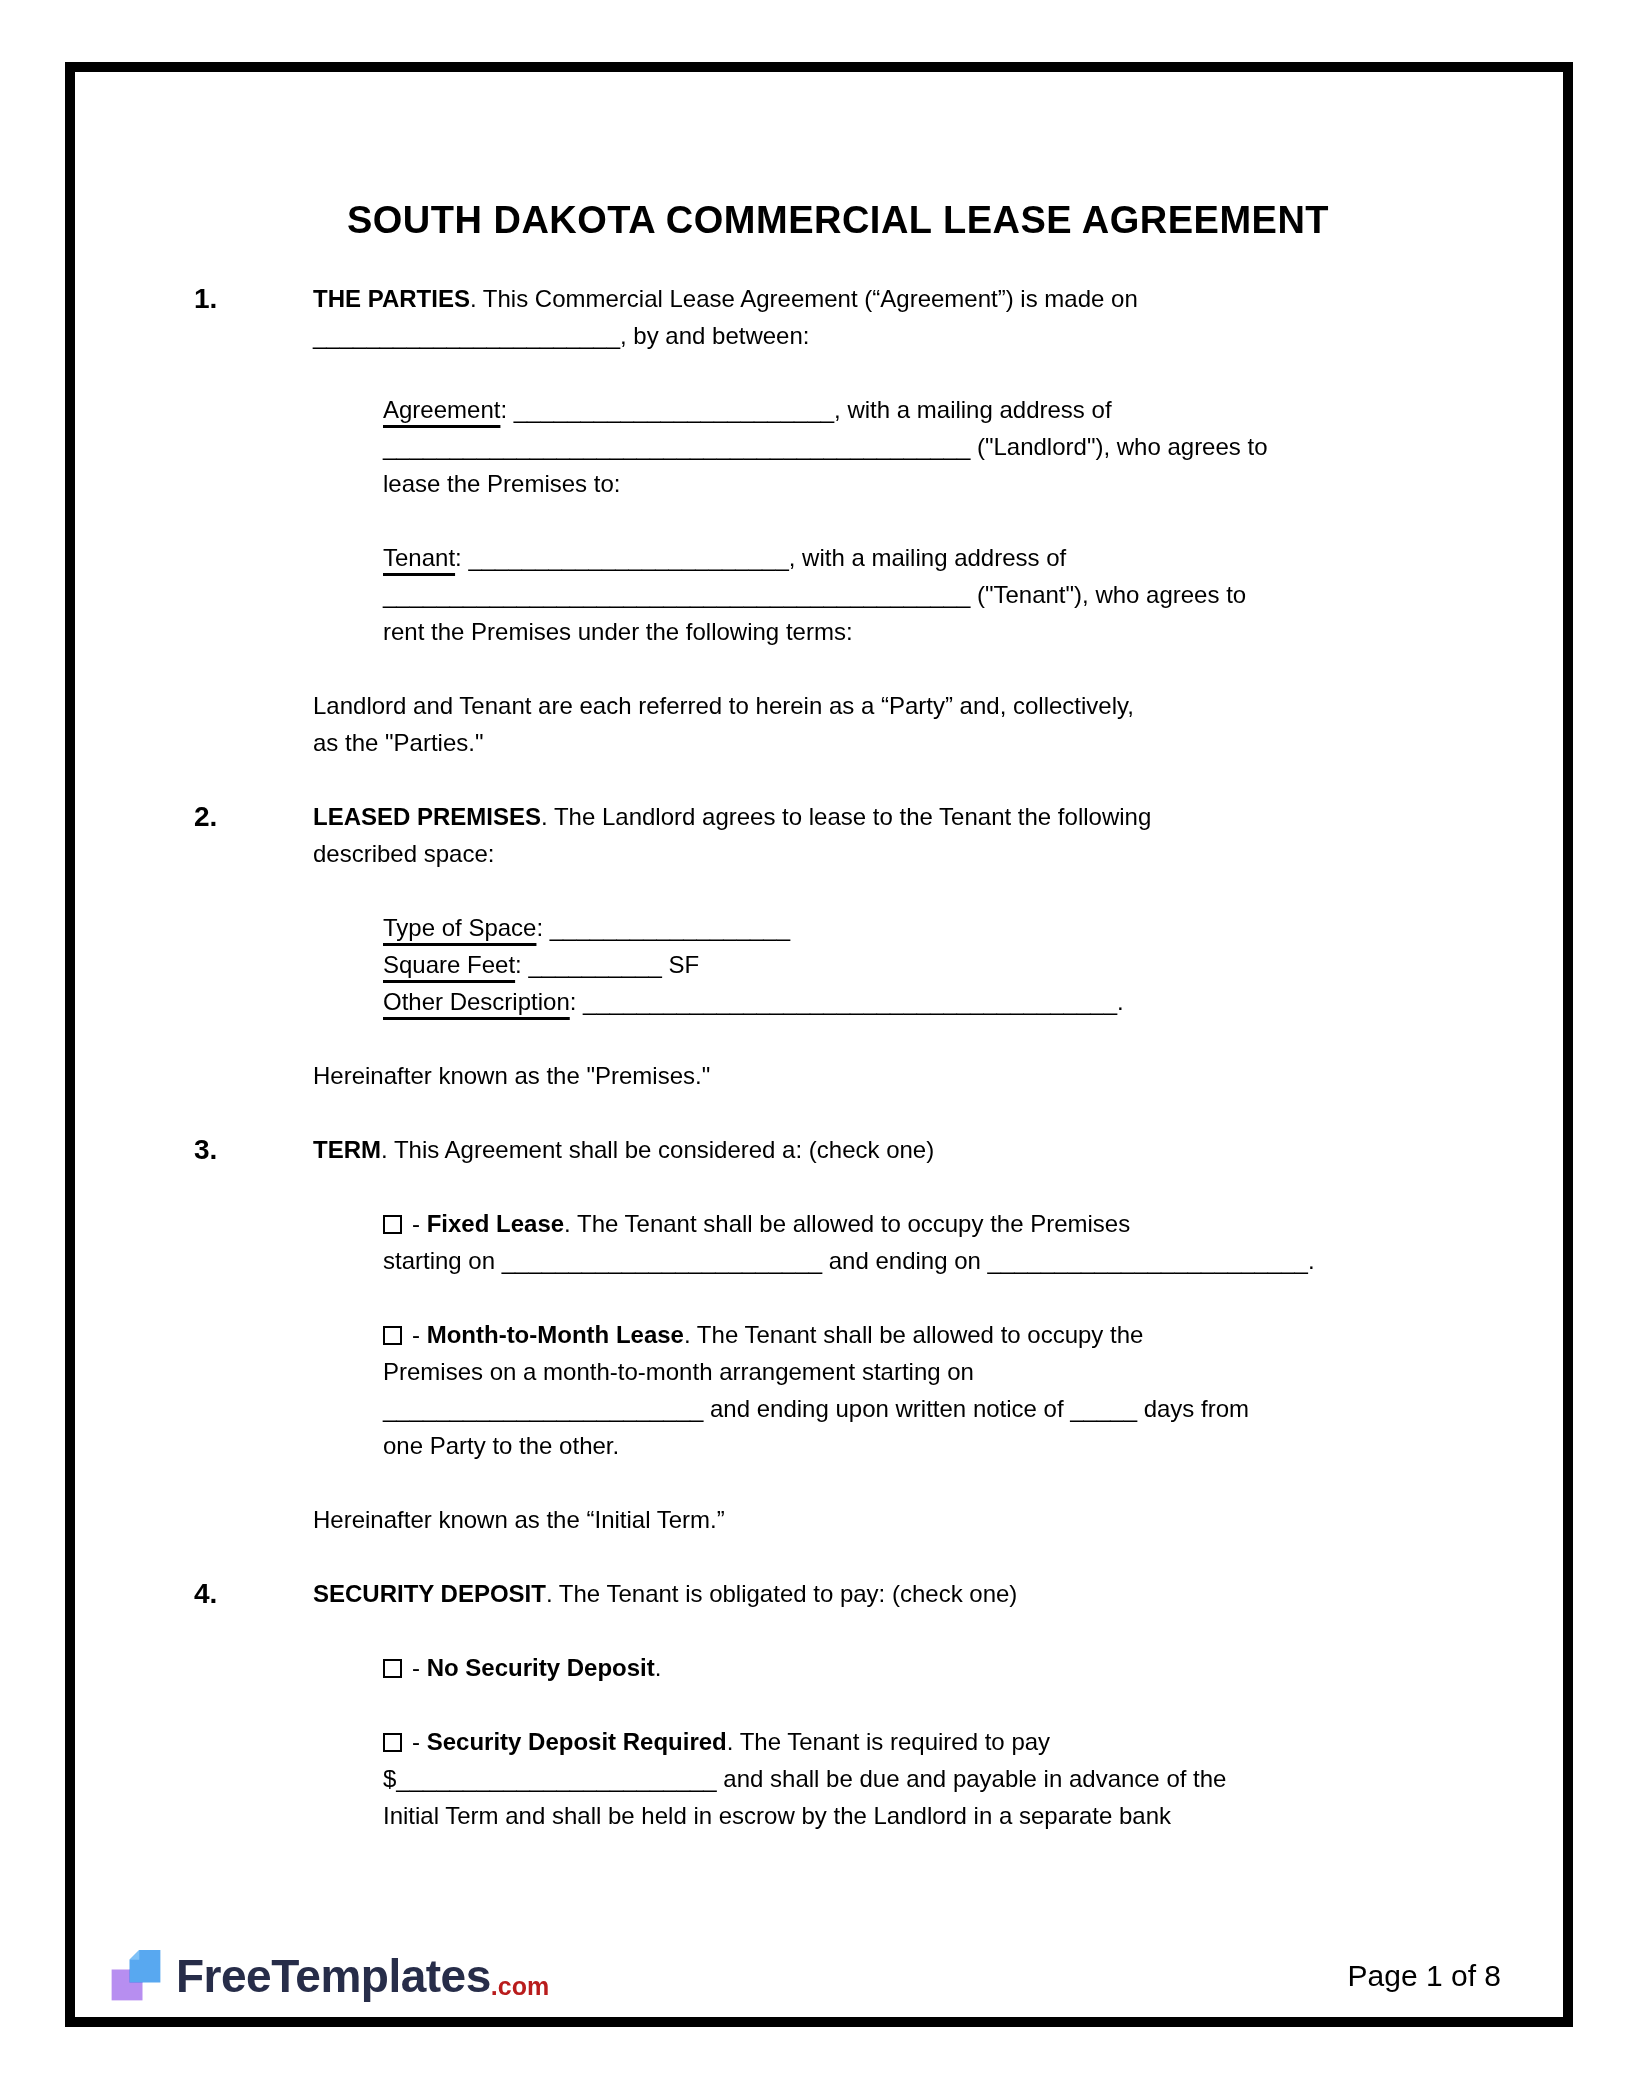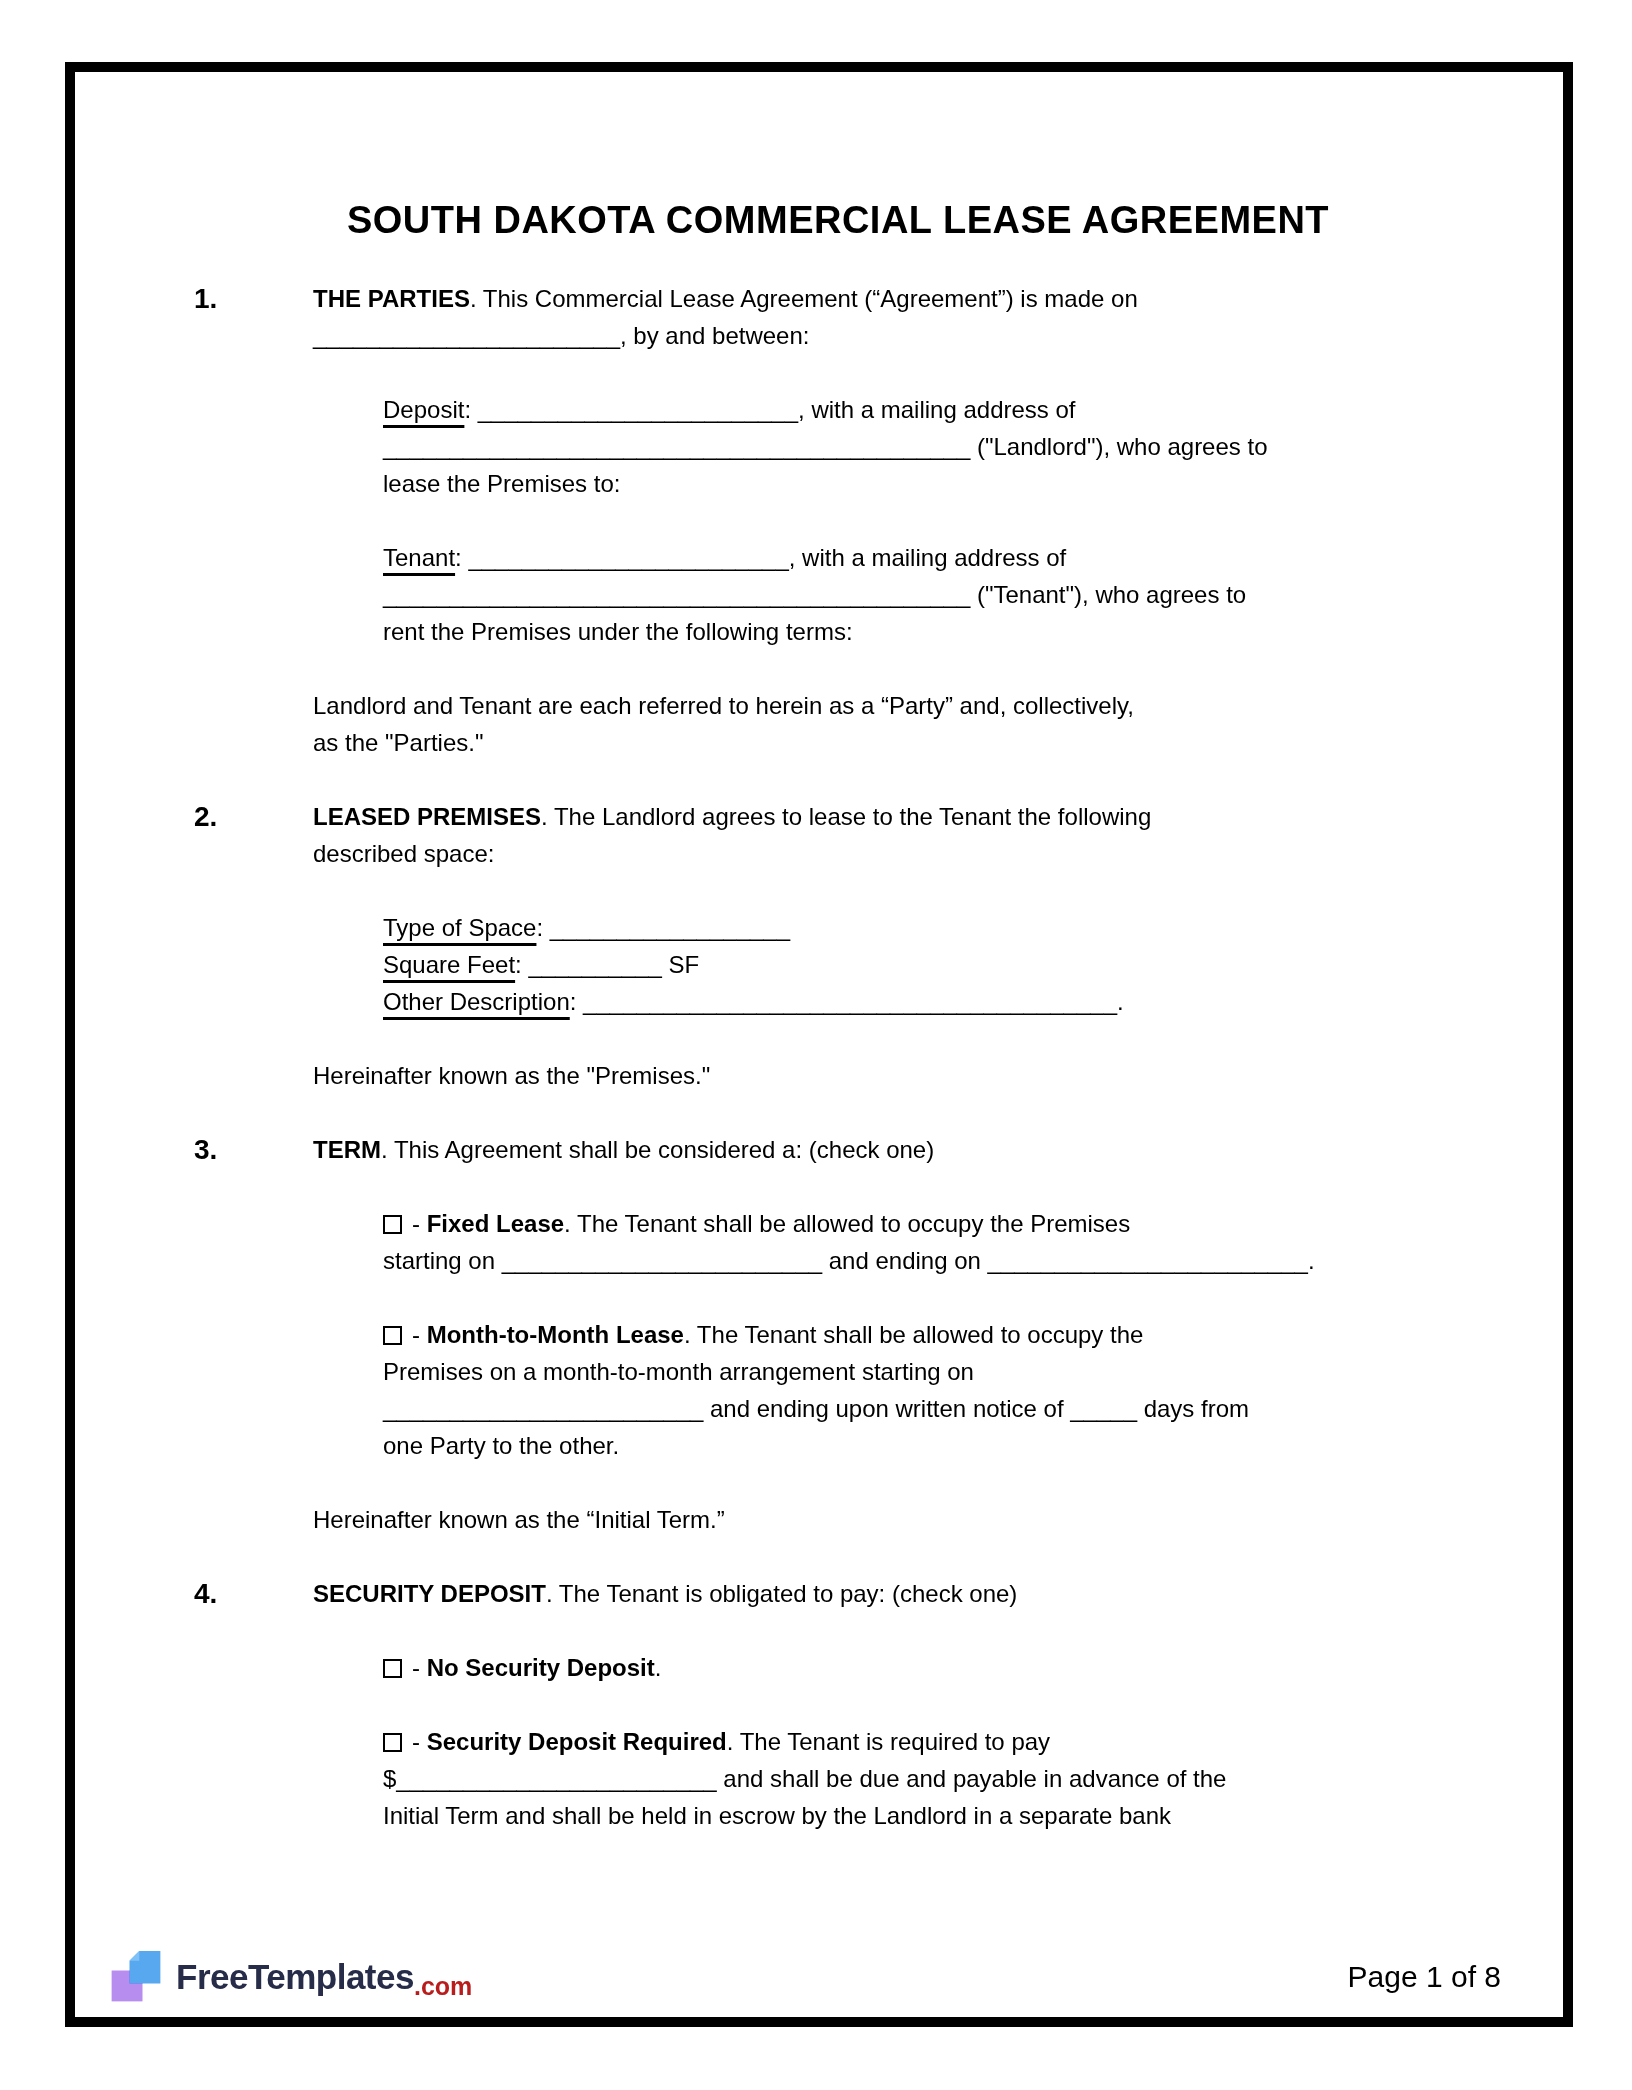--- a/index.html
+++ b/index.html
@@ -49,21 +49,21 @@
     box-sizing: border-box;
   }
   .footer {
     position: absolute;
     left: 35px; right: 62px; bottom: 14px;
     display: flex; align-items: center; justify-content: space-between;
   }
   .brand { display: flex; align-items: center; }
   .brand svg { margin-right: 14px; }
   .bname {
-    font-size: 35px; font-weight: bold; color: #272d49; letter-spacing: -0.5px;
+    font-size: 46px; font-weight: bold; color: #272d49; letter-spacing: -0.5px;
   }
   .btld {
     font-size: 25px; font-weight: bold; color: #b91c1c; align-self: flex-end;
     padding-bottom: 2px;
   }
   .pageno { font-size: 30px; color: #000; }
 </style>
 </head>
 <body>
 
@@ -72,21 +72,21 @@
 
     <div class="title">SOUTH DAKOTA COMMERCIAL LEASE AGREEMENT</div>
 
     <div class="item">
       <div class="num">1.</div>
       <div class="body">
         <div class="line"><b>THE PARTIES</b><span>. This Commercial Lease Agreement (“Agreement”) is made on</span></div>
         <div class="line">_______________________, by and between:</div>
 
         <div class="para ind">
-          <div class="line"><span class="ul">Deposit</span><span>: ________________________, with a mailing address of</span></div>
+          <div class="line"><span class="ul">Agreement</span><span>: ________________________, with a mailing address of</span></div>
           <div class="line">____________________________________________ ("Landlord"), who agrees to</div>
           <div class="line">lease the Premises to:</div>
         </div>
 
         <div class="para ind">
           <div class="line"><span class="ul">Tenant</span><span>: ________________________, with a mailing address of</span></div>
           <div class="line">____________________________________________ ("Tenant"), who agrees to</div>
           <div class="line">rent the Premises under the following terms:</div>
         </div>
 

